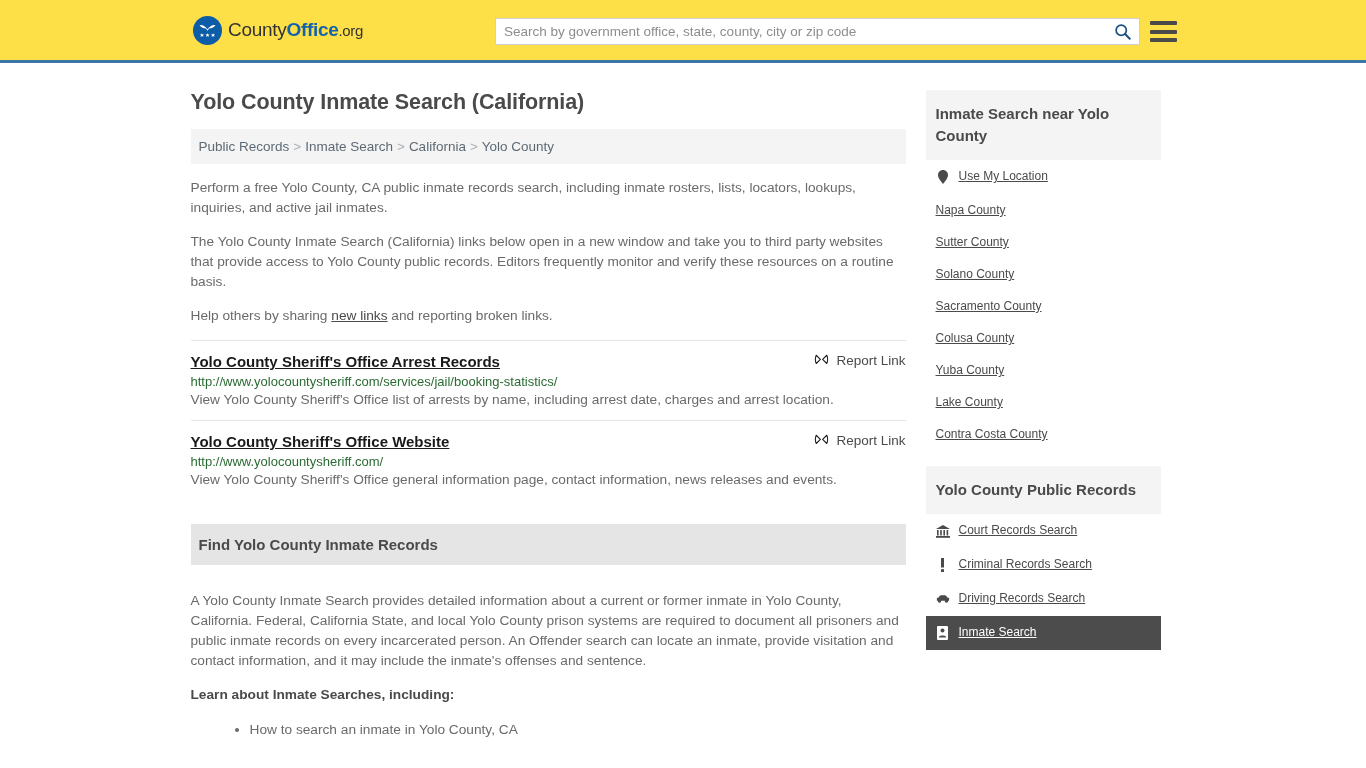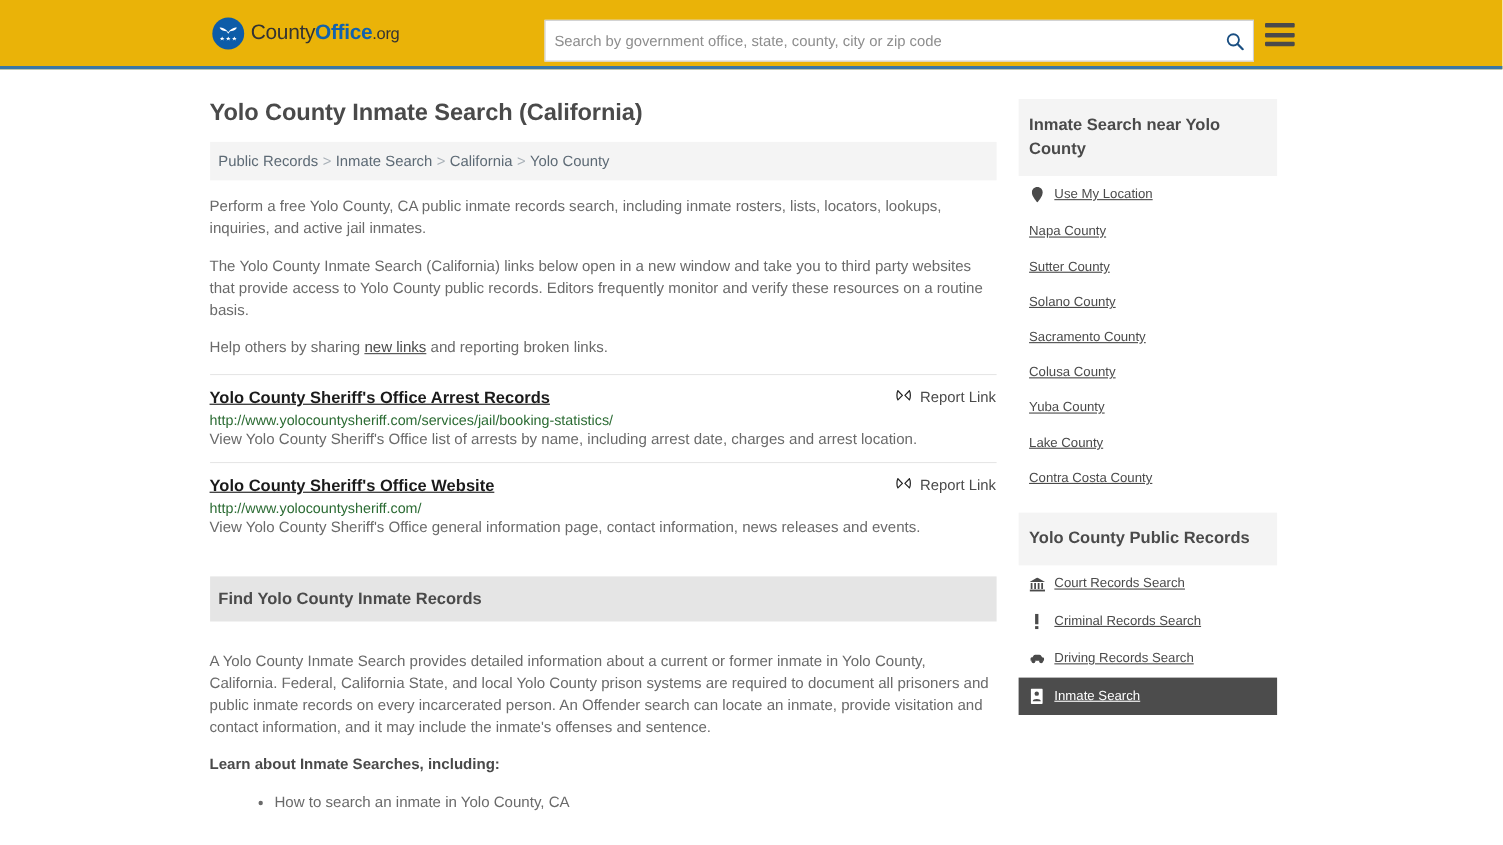--- a/index.html
+++ b/index.html
@@ -9,21 +9,21 @@
     width: 1366px; height: 768px;
     overflow: hidden;
     background: #ffffff;
     font-family: "Liberation Sans", sans-serif;
     color: #4a4a4a;
   }
 
   
   .site-header {
     height: 63px;
-    background: #eab308;
+    background: #fde047;
     border-bottom: 3px solid #3a77a5;
     display: flex;
     align-items: center;
     position: relative;
   }
   .logo-wrap {
     display: flex;
     align-items: center;
     margin-left: 193px;
     text-decoration: none;
@@ -47,21 +47,21 @@
   }
   .logo-text .t1 { color: #333333; }
   .logo-text .t2 { color: #1262ad; font-weight: bold; }
   .logo-text .t3 { color: #333333; font-size: 15px; }
 
   .search-wrap {
     position: absolute;
     left: 495px;
     top: 18px;
     width: 645px;
-    height: 38px;
+    height: 27px;
     display: flex;
     align-items: center;
     background: #ffffff;
     border: 1px solid #cfcfcf;
   }
   .search-input {
     flex: 1;
     border: none;
     outline: none;
     height: 100%;

